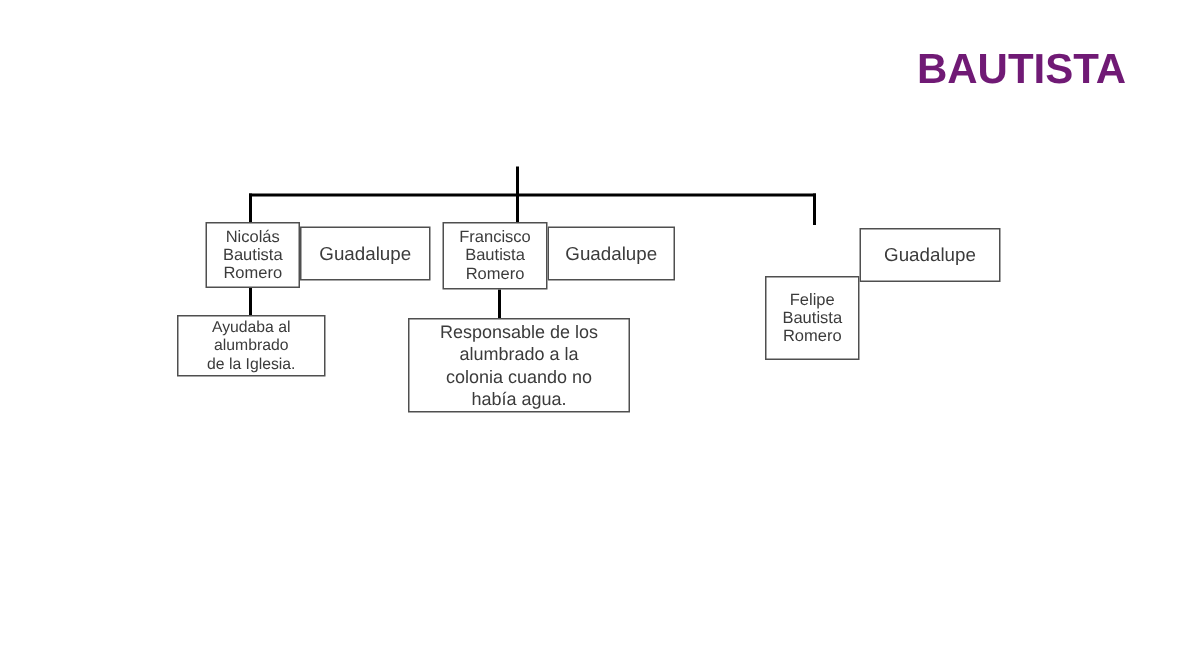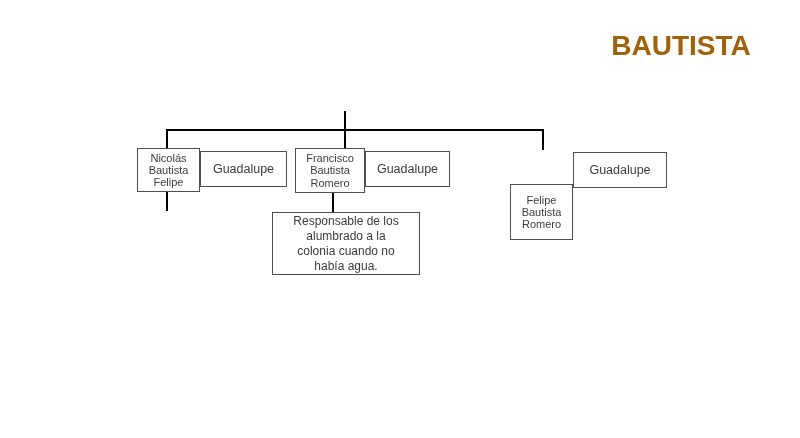--- a/index.html
+++ b/index.html
@@ -11,21 +11,21 @@
     background: #ffffff;
     font-family: "Liberation Sans", "DejaVu Sans", sans-serif;
     color: #3b3b3b;
     overflow: hidden;
   }
   .title {
     position: absolute;
     left: 608px; top: 27px; width: 146px; height: 38px;
     font-size: 28px;
     font-weight: 800;
-    color: #a16207;
+    color: #701a75;
     text-align: center;
     letter-spacing: 0px;
     line-height: 38px;
     white-space: nowrap;
   }
   .box {
     position: absolute;
     background: #ffffff;
     border: 1px solid #4f4f4f;
     display: flex;
@@ -82,27 +82,30 @@
 
   <div class="line v-parent"></div>
   <div class="line h-main"></div>
   <div class="line v-left"></div>
   <div class="line v-mid"></div>
   <div class="line v-right"></div>
   <div class="line v-note1"></div>
   <div class="line v-note2"></div>
 
 
-  <div class="box name-box g1-name">Nicolás Bautista Felipe</div>
+  <div class="box name-box g1-name">Nicolás Bautista Romero</div>
   <div class="box spouse-box g1-spouse">Guadalupe</div>
 
   <div class="box name-box g2-name">Francisco Bautista Romero</div>
   <div class="box spouse-box g2-spouse">Guadalupe</div>
 
   <div class="box name-box g3-name">Felipe Bautista Romero</div>
   <div class="box spouse-box g3-spouse">Guadalupe</div>
 
+  <div class="box note-box note1">Ayudaba al
+alumbrado
+de la Iglesia.</div>
   <div class="box note-box note2">Responsable de los
 alumbrado a la
 colonia cuando no
 había agua.</div>
 
 </div>
 
 </body></html>

